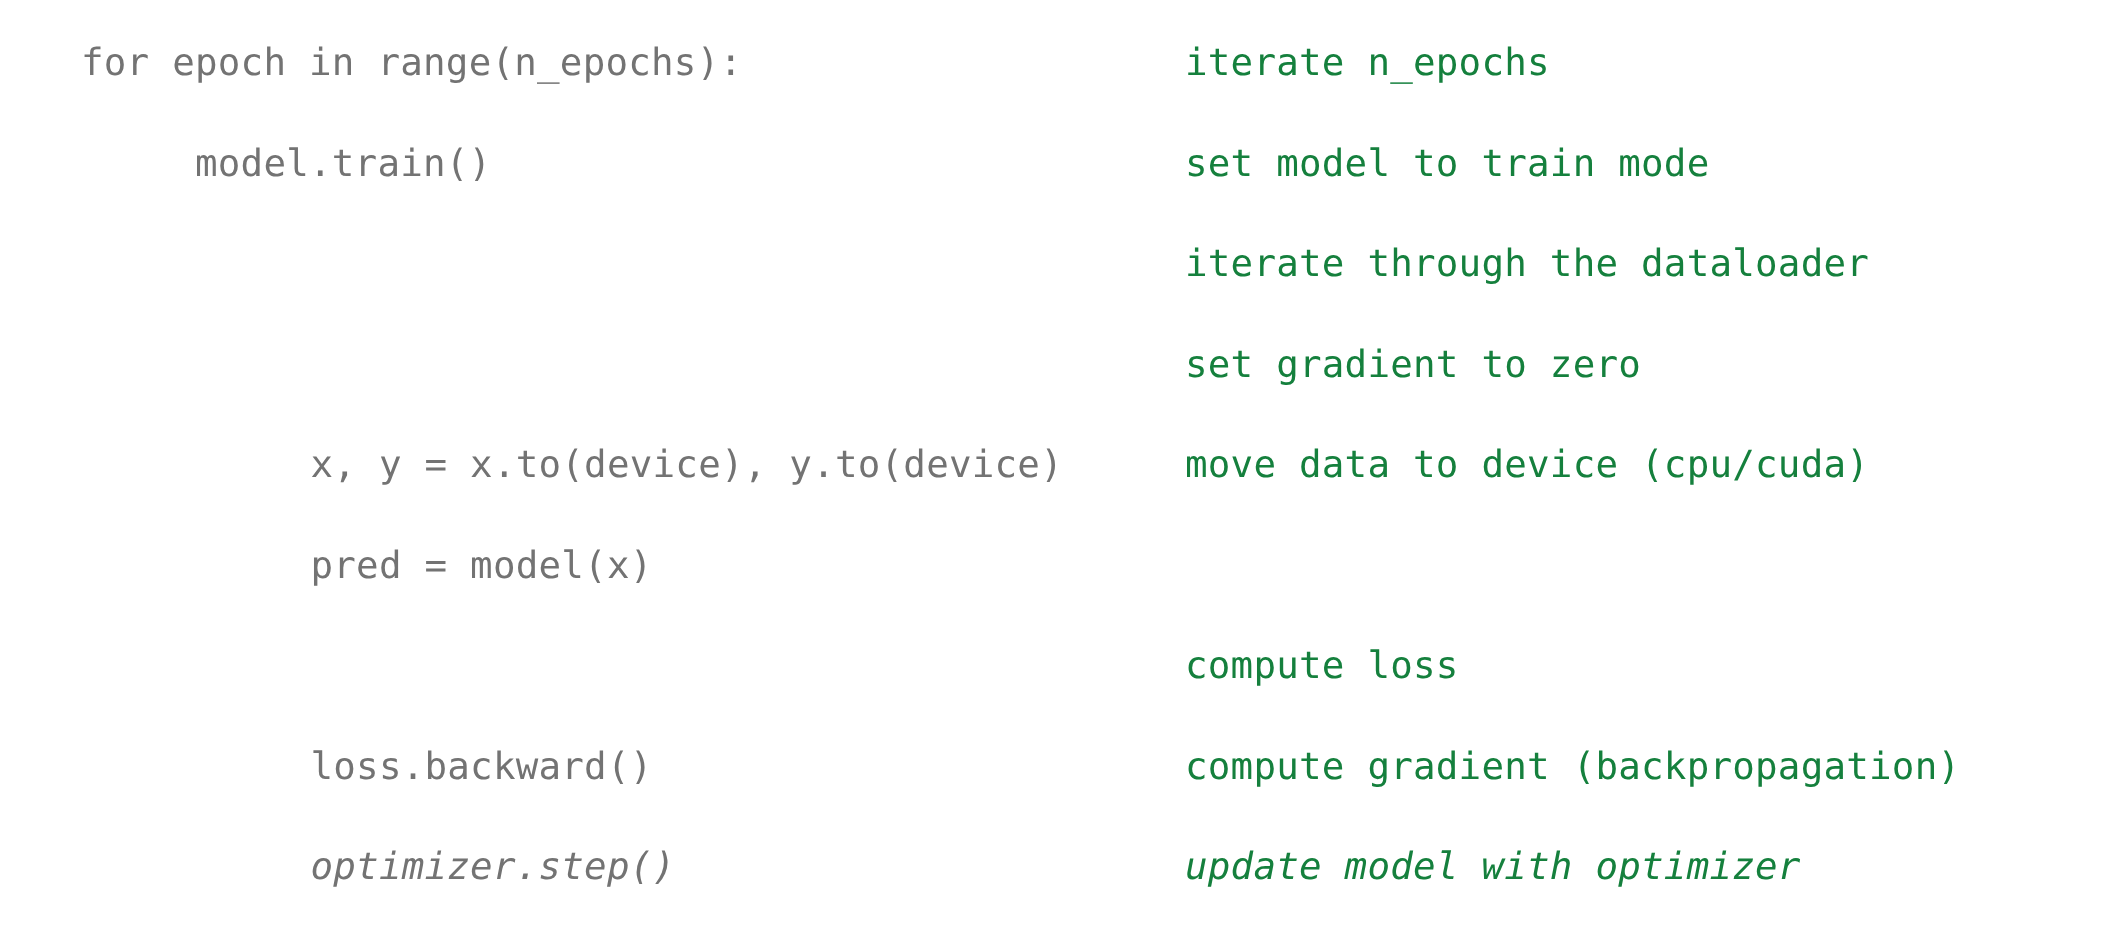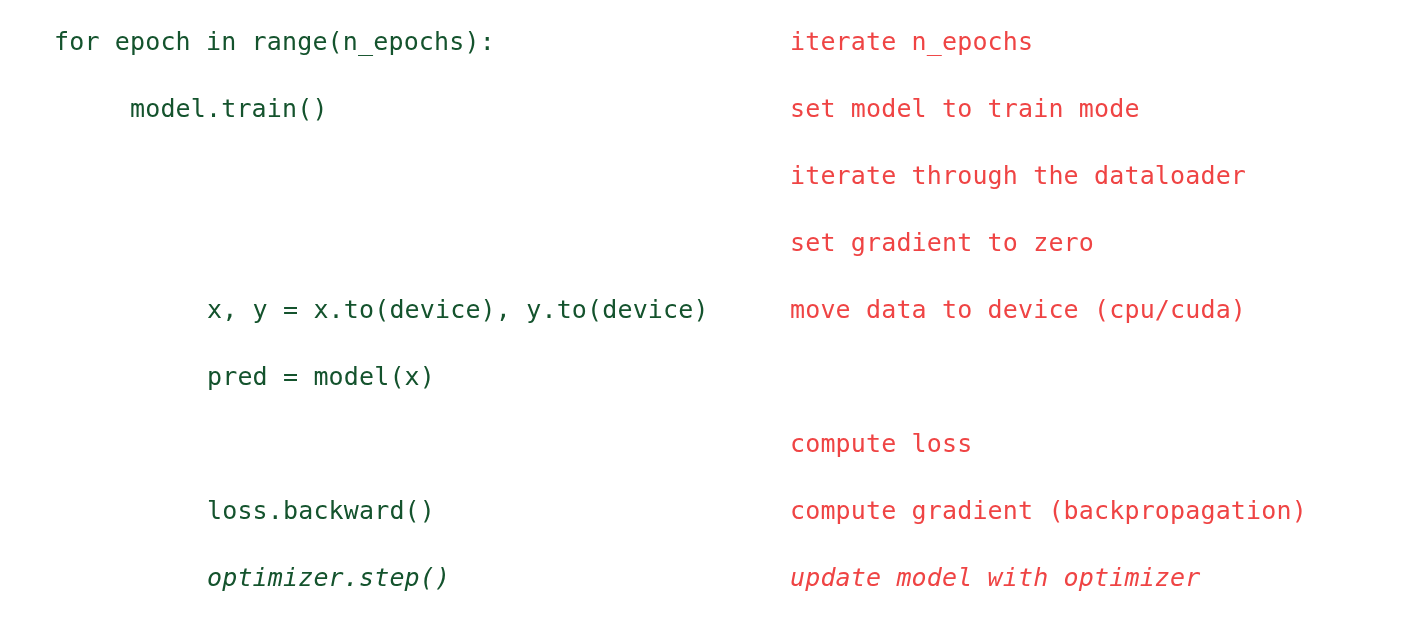--- a/index.html
+++ b/index.html
@@ -34,34 +34,34 @@
   .code-cell {
     position: absolute;
     top: 0;
     left: 0;
     height: 67px;
     line-height: 67px;
     white-space: pre;
     font-family: "DejaVu Sans Mono", "Liberation Mono", monospace;
     font-size: 25px;
     letter-spacing: 0.15px;
-    color: #14532d;
+    color: #737373;
   }
 
   .note-cell {
     position: absolute;
     top: 0;
     left: 790px;
     height: 67px;
     line-height: 67px;
     white-space: pre;
     font-family: "DejaVu Sans Mono", "Liberation Mono", monospace;
     font-size: 25px;
     letter-spacing: 0.15px;
-    color: #ef4444;
+    color: #15803d;
     text-align: right;
   }
 
   
   .ind0 { left: 54px; }
   .ind1 { left: 130px; }
   .ind2 { left: 207px; }
 </style>
 </head>
 <body>

